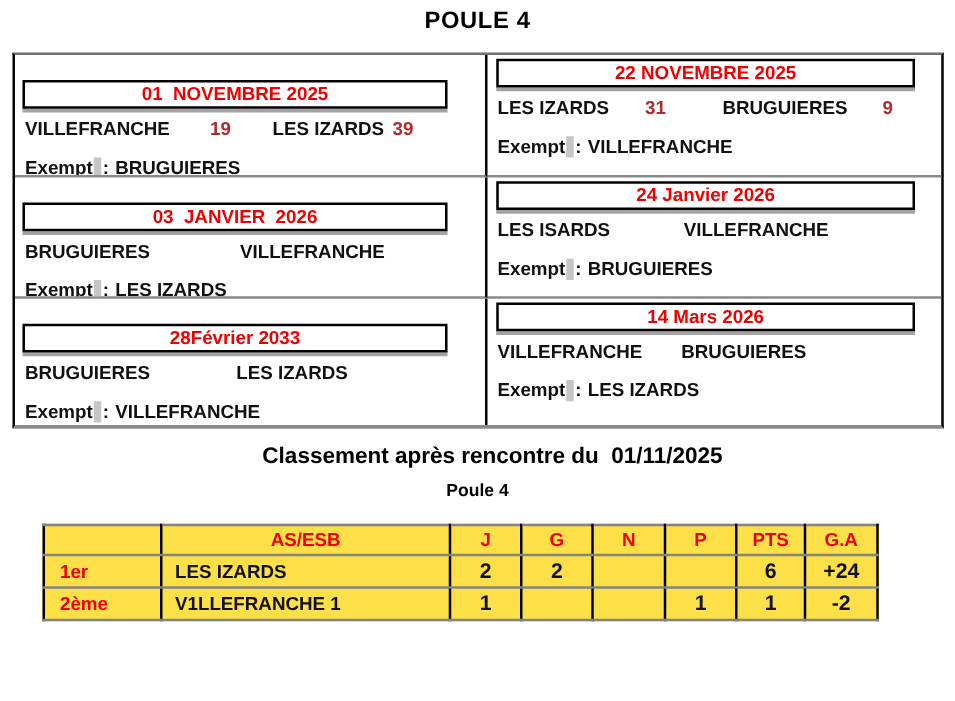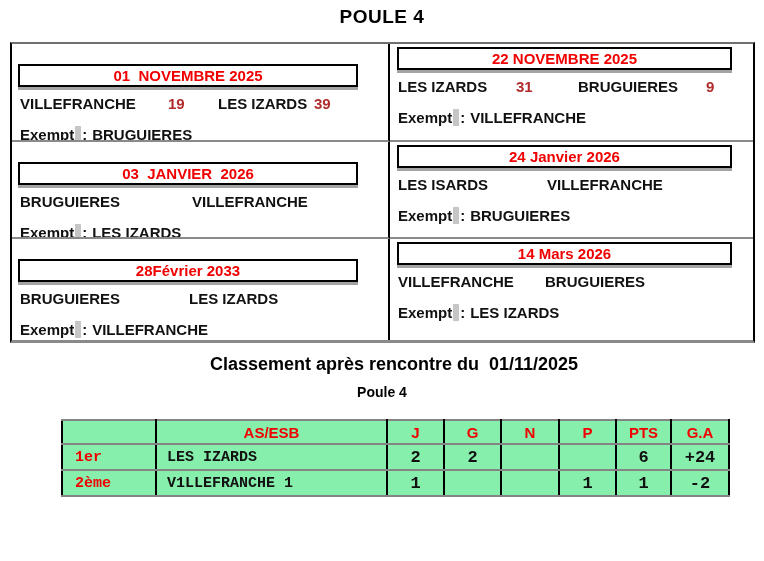--- a/index.html
+++ b/index.html
@@ -38,32 +38,32 @@
   .card:nth-child(4) .t1{width:149px}
   .card:nth-child(5) .t1{width:169px}
   .card:nth-child(6) .t1{width:147px}
   .exempt{margin:14px 0 0 8px;font-size:15px;display:flex;align-items:center;white-space:pre;}
   .cursor{display:inline-block;width:6px;height:17px;background:#c6c6c6;margin:0 1px 0 1px;}
   .exempt .team{margin-left:5px;}
   
   .heading{position:absolute;top:354px;left:12px;width:100%;text-align:center;font-size:18px;white-space:pre;color:#000;}
   .subheading{position:absolute;top:384px;left:0;width:100%;text-align:center;font-size:14px;color:#000;}
   table.standings{
-    position:absolute;left:61px;top:419px;border-collapse:collapse;table-layout:fixed;background:#86efac;
+    position:absolute;left:34px;top:419px;border-collapse:collapse;table-layout:fixed;background:#fde047;
   }
   .standings col.c-rank{width:94px}.standings col.c-team{width:231px}
   .standings col.c-j{width:57px}.standings col.c-g{width:57px}.standings col.c-n{width:58px}
   .standings col.c-p{width:57px}.standings col.c-pts{width:55px}.standings col.c-ga{width:58px}
   .standings th,.standings td{
     border-left:2px solid #000;border-right:2px solid #000;
     border-top:2px solid #848484;border-bottom:2px solid #848484;
     padding:0;white-space:pre;overflow:hidden;
   }
   .standings th{height:22px;font-size:15px;color:var(--table-header-red,#f00000);text-align:center;}
-  .standings td{height:24px;font-family:Liberation Mono, monospace;}
+  .standings td{height:24px;}
   .standings td.rank{color:var(--table-header-red,#f00000);font-size:15px;text-align:left;padding-left:12px;}
   .standings td.team{font-size:15px;text-align:left;padding-left:10px;color:#111;}
   .standings td.num{font-size:17px;text-align:center;color:#111;}
 </style>
 </head>
 <body>
 
 <div class="title">POULE 4</div>
 
 <div class="grid">

